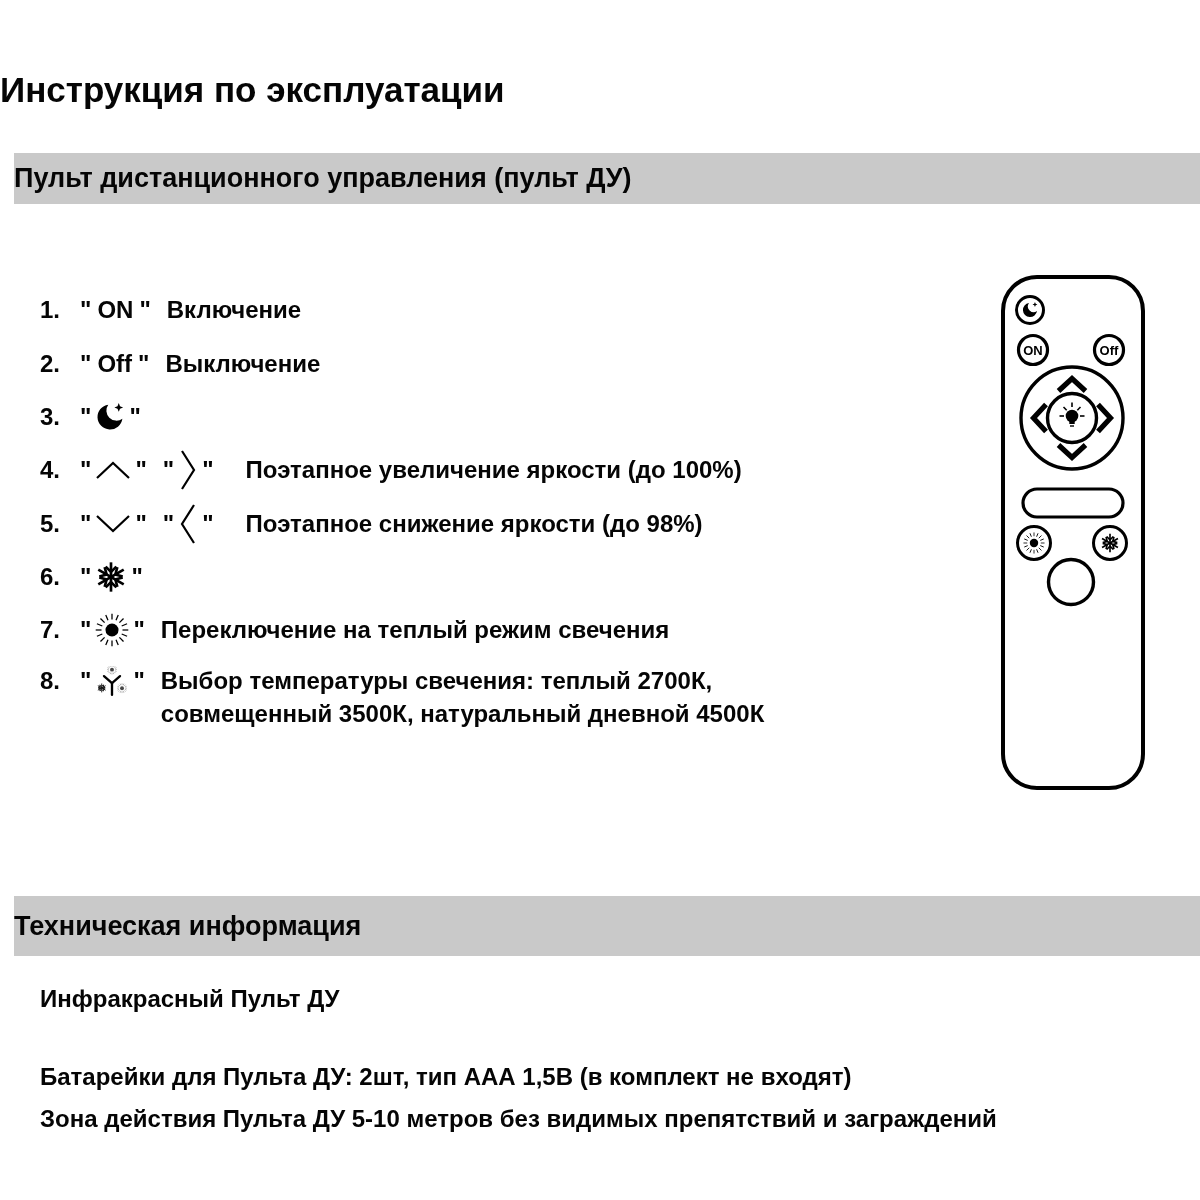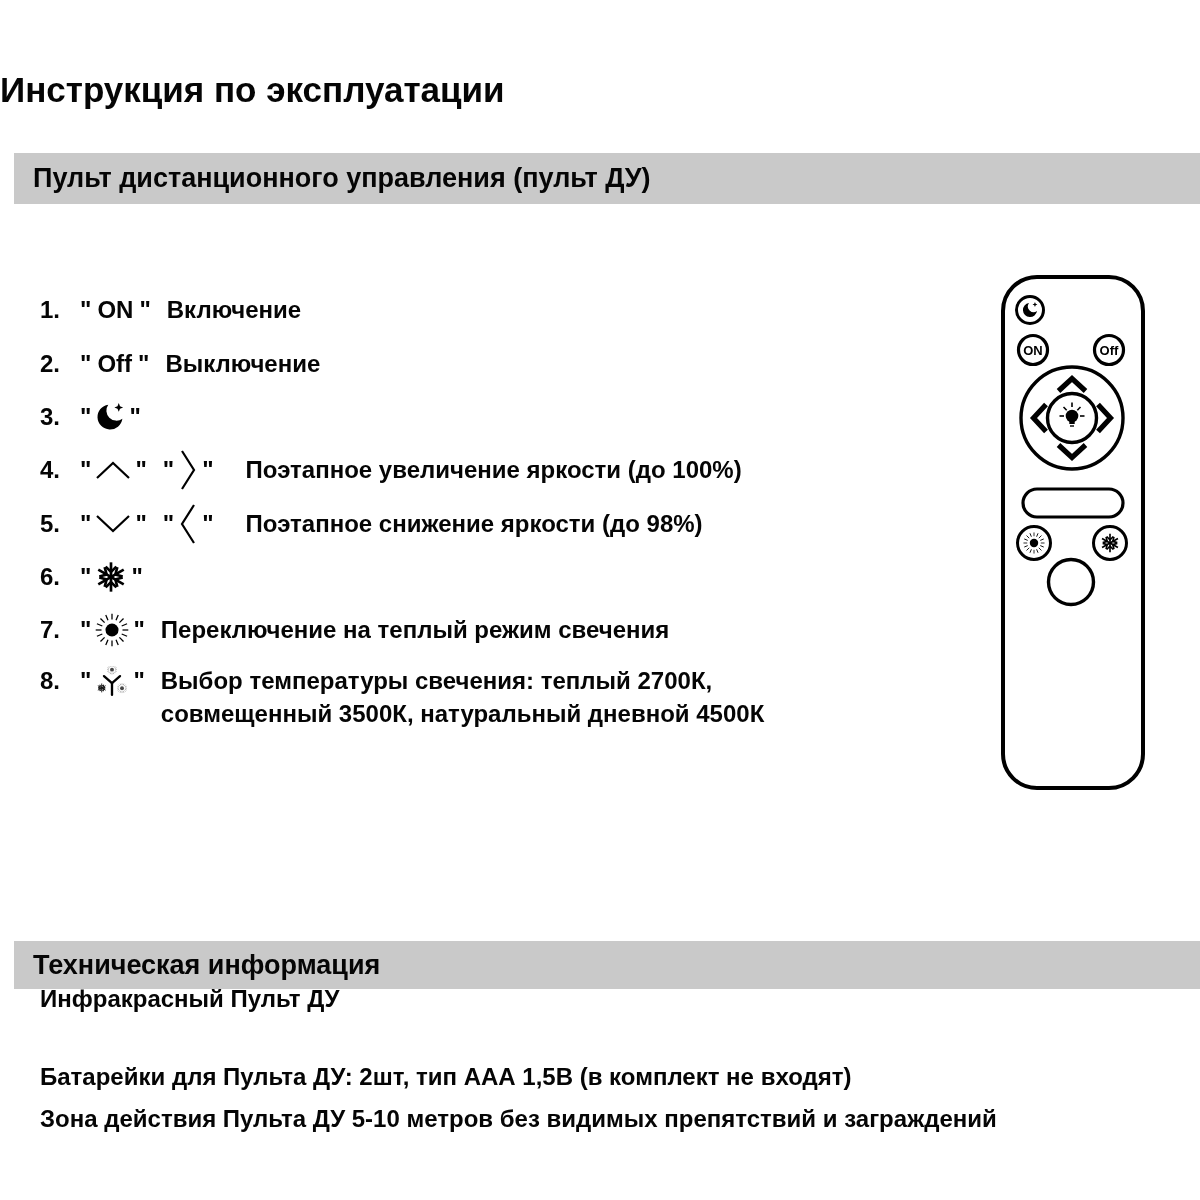--- a/index.html
+++ b/index.html
@@ -6,25 +6,25 @@
   body {
     width:1200px; height:1200px; background:#ffffff; position:relative;
     font-family:"Liberation Sans", sans-serif; color:#050505; overflow:hidden;
   }
   .title {
     position:absolute; top:70px; left:0; width:100%;
     text-align:left; font-size:35px; font-weight:bold;
   }
   .bar {
     position:absolute; left:14px; right:0; background:#c9c9c9;
-    display:flex; align-items:center; box-sizing:border-box; padding-left:19px;
+    display:flex; align-items:center; box-sizing:border-box; 
     font-weight:bold; font-size:27px;
   }
   #bar-remote { top:153px; height:51px; }
-  #bar-tech   { top:941px; height:48px; }
+  #bar-tech   { top:896px; height:60px; }
 
   .li {
     position:absolute; left:40px; height:36px;
     display:flex; align-items:center; white-space:nowrap;
     font-size:24px; font-weight:bold;
   }
   .li .num { width:36px; }
   .li .q   { margin:0 4px; }
   .li .key { margin:0 2px; }
   .li .txt { margin-left:12px; }

